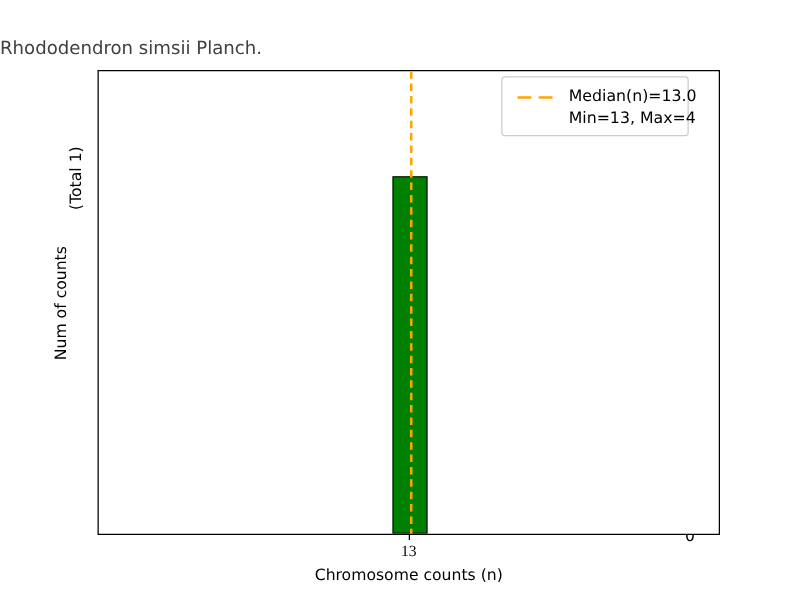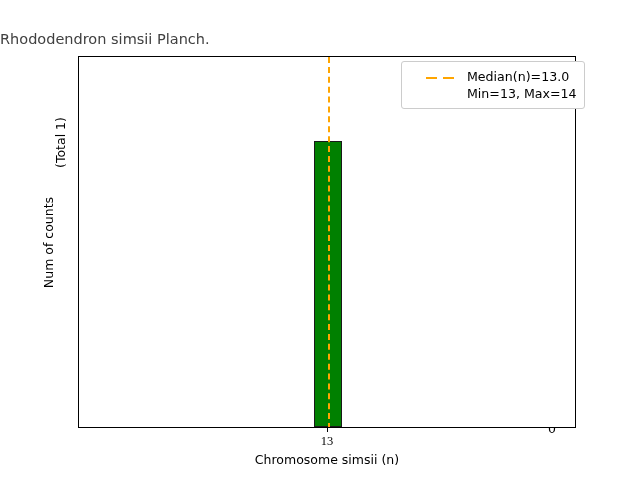--- a/index.html
+++ b/index.html
@@ -115,26 +115,26 @@
   #ylabel-sub {
     left: -25px;
     top: 135px;
     width: 170px;
   }
   
   #legend {
     position: absolute;
     left: 401px;
     top: 61px;
-    width: 184px;
+    width: 150px;
     box-sizing: border-box;
     border: 1px solid #cccccc;
     border-radius: 3px;
     background: #ffffff;
-    padding: 6px 8px 6px 24px;
+    padding: 6px 8px 6px 12px;
     display: flex;
     flex-direction: row;
     align-items: flex-start;
   }
   #legend-handle {
     position: relative;
     width: 34px;
     height: 16px;
     flex: 0 0 34px;
     margin-top: 2px;
@@ -171,35 +171,35 @@
 
   <div class="ytick-label" id="ytick-label-1" style="top:136px;">1</div>
   <div class="ytick-label" id="ytick-label-0" style="top:421px;">0</div>
 
   <div class="ylabel-line" id="ylabel-main">Num of counts</div>
   <div class="ylabel-line" id="ylabel-sub">(Total 1)</div>
 
   <div class="xtick-mark" id="xtick-mark-0" style="left:327px;"></div>
   <div class="xtick-label" id="xtick-label-0" style="left:327px;">13</div>
 
-  <div id="xlabel">Chromosome simsii (n)</div>
+  <div id="xlabel">Chromosome counts (n)</div>
 
   <div id="plot-area">
     <div id="plot-inner">
 
       <div class="bar" id="bar-13" style="left: 235px; bottom: 0px; width: 28px; height: 286px; background-color: rgb(0, 128, 0); border-color: rgb(26, 26, 26);"></div>
 
       <div class="median-line" id="median-line" style="left: 249px; top: 0px; height: 372px; border-left-color: rgb(255, 165, 0);"></div>
     </div>
   </div>
 
   <div id="legend">
     <div id="legend-handle">
       <span class="dash d1" style="border-top-color: rgb(255, 165, 0);"></span>
       <span class="dash d2" style="border-top-color: rgb(255, 165, 0);"></span>
     </div>
     <div class="legend-text-block">
       <span class="legend-text">Median(n)=13.0</span>
-      <span class="legend-text">Min=13, Max=14</span>
+      <span class="legend-text">Min=13, Max=4</span>
     </div>
   </div>
 
 </div>
 
 </body></html>

